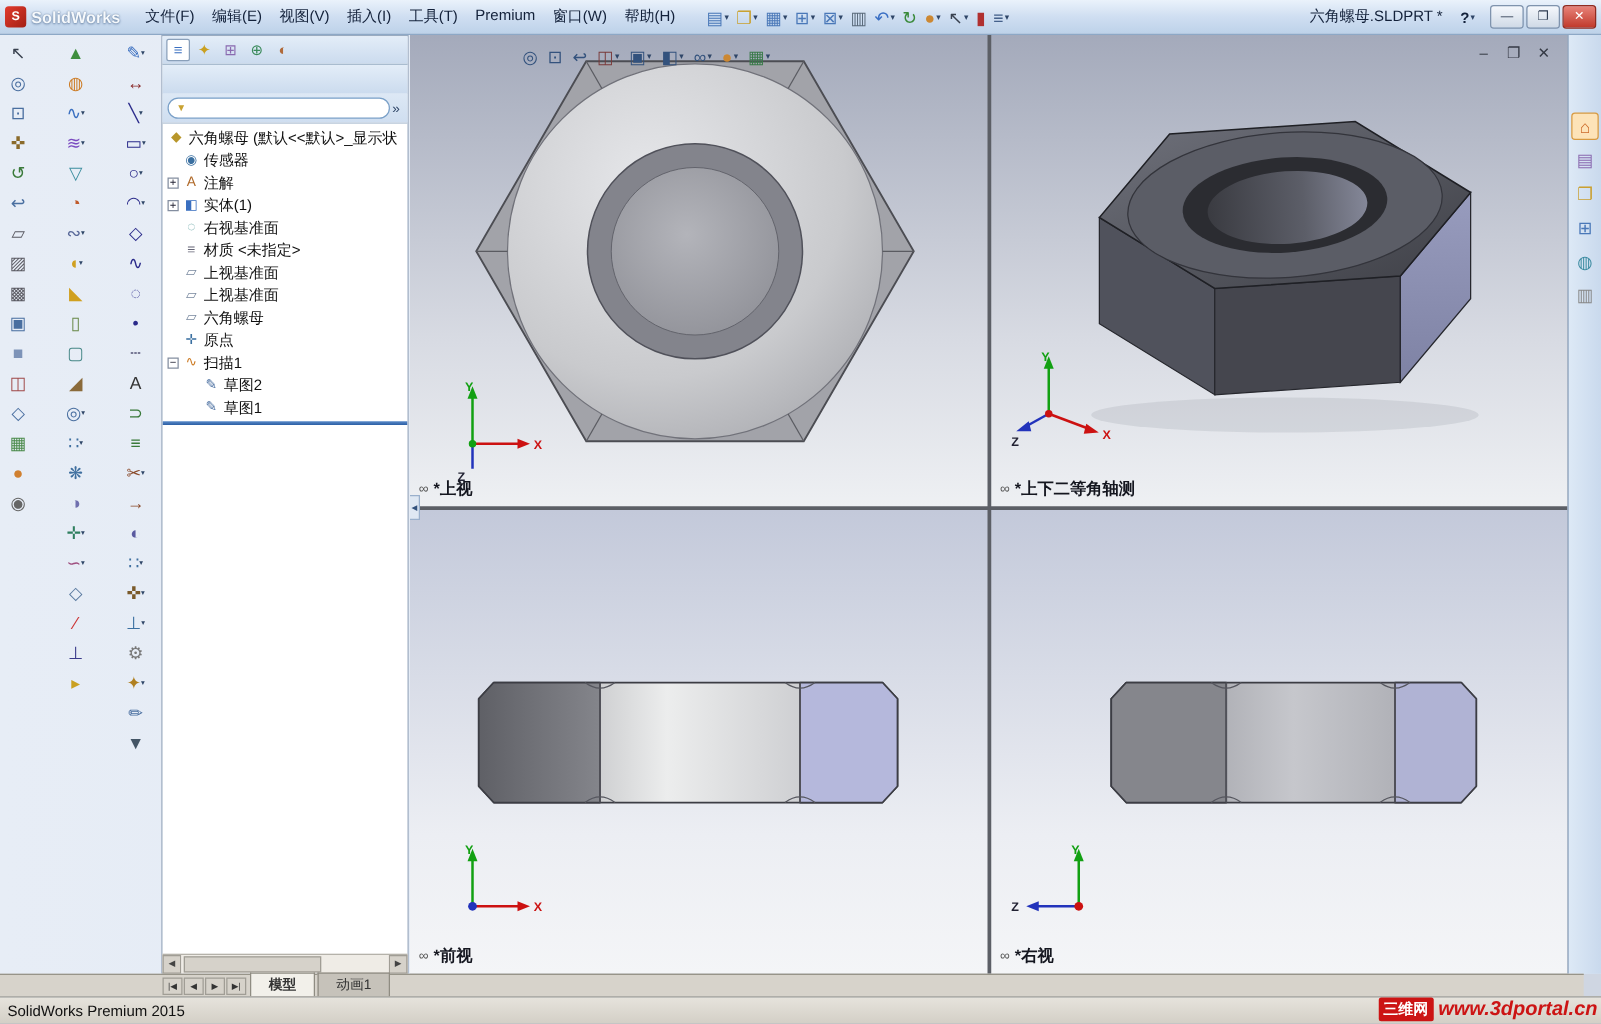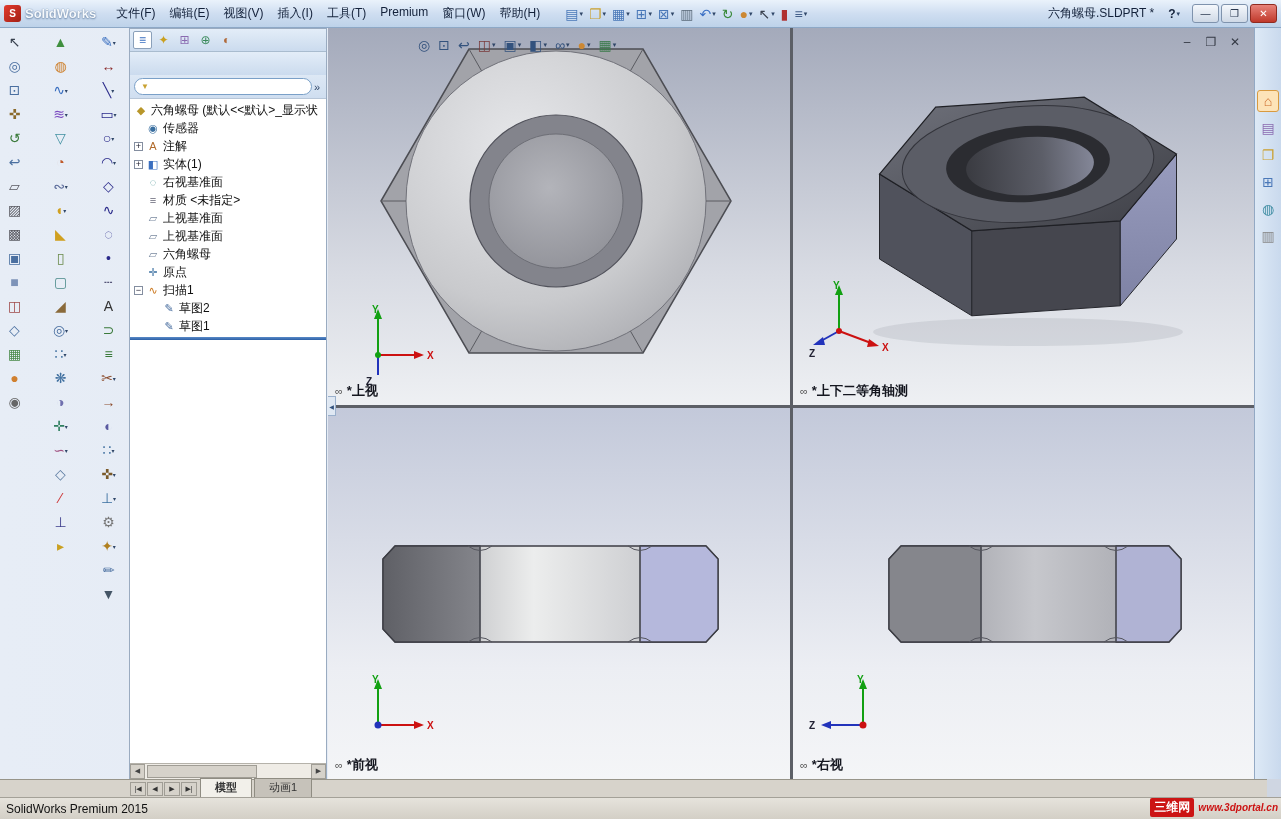--- a/index.html
+++ b/index.html
@@ -84,21 +84,21 @@
 
 
 .tabbar{position:absolute;left:0;right:14px;bottom:22px;height:18px;background:#d7d3cb;border-top:1px solid #979489;display:flex;align-items:flex-end;padding-left:130px;}
 .tabnav{display:flex;gap:1px;margin-right:3px;margin-bottom:1px;}
 .tn-btn{min-width:16px;height:14px;background:#d6d2ca;border:1px solid #a09d95;font-size:7px;display:flex;align-items:center;justify-content:center;color:#333;padding:0 1px;}
 .tab{padding:1px 14px 2px;font-size:11px;color:#333;background:#c6c2ba;border:1px solid #8f8c82;border-bottom:none;margin-right:2px;}
 .tab.active{background:#f2f0ea;font-weight:bold;}
 .statusbar{position:absolute;left:0;right:0;bottom:0;height:22px;background:linear-gradient(#e6e3dc,#d3cfc6);border-top:1px solid #a4a198;display:flex;align-items:center;padding:0 6px;font-size:12px;color:#111;}
 .watermark{position:absolute;right:3px;bottom:2px;display:flex;align-items:center;gap:4px;font-weight:bold;}
 .wm-badge{background:#cc1414;color:#fff;padding:1px 4px;font-size:12px;border-radius:2px;}
-.wm-url{color:#cc1414;font-size:10px;font-style:italic;}
+.wm-url{color:#cc1414;font-size:16px;font-style:italic;}
 </style>
 </head>
 <body>
 
 <div class="app">
 
   <div class="titlebar">
     <div class="logo">
       <span class="logo-badge">S</span>
       <span class="logo-text">SolidWorks</span>

